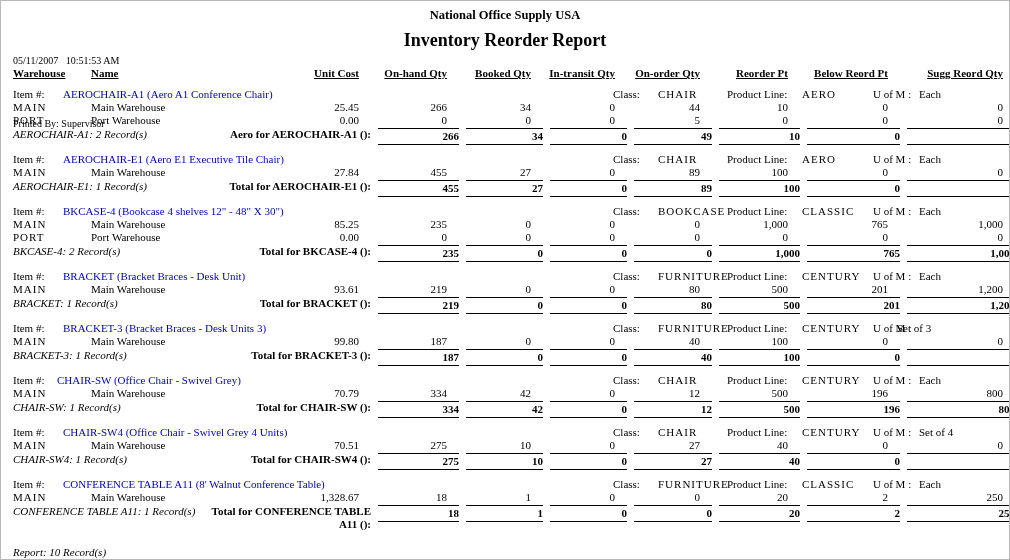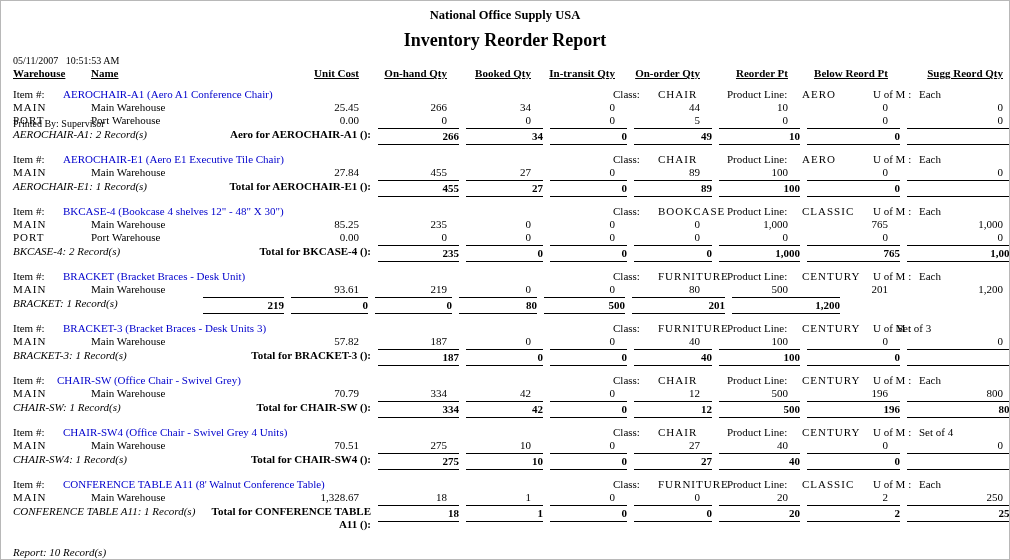--- a/index.html
+++ b/index.html
@@ -256,20 +256,21 @@
           <div class="cell c4 right">219</div>
           <div class="cell c5 right">0</div>
           <div class="cell c6 right">0</div>
           <div class="cell c7 right">80</div>
           <div class="cell c8 right">500</div>
           <div class="cell c9 right">201</div>
           <div class="cell c10 right">1,200</div>
         </div>
         <div class="row total-row">
           <div class="cell rc">BRACKET: 1 Record(s)</div>
+          <div class="cell tl">Total for BRACKET ():</div>
           <div class="cell c4 right tnum">
             <div class="tline right">219</div>
           </div>
           <div class="cell c5 right tnum">
             <div class="tline right">0</div>
           </div>
           <div class="cell c6 right tnum">
             <div class="tline right">0</div>
           </div>
           <div class="cell c7 right tnum">
@@ -293,21 +294,21 @@
           <span class="bold" style="left: 612px;">Class:</span>
           <span class="spaced" style="left: 657px;">FURNITURE</span>
           <span class="bold" style="left: 726px;">Product Line:</span>
           <span class="spaced" style="left: 801px;">CENTURY</span>
           <span class="bold" style="left: 872px;">U of M :</span>
           <span style="left: 896px;">Set of 3</span>
         </div>
         <div class="row wh-row">
           <div class="cell c1 left ws">MAIN</div>
           <div class="cell c2 left">Main Warehouse</div>
-          <div class="cell c3 right">57.82</div>
+          <div class="cell c3 right">99.80</div>
           <div class="cell c4 right">187</div>
           <div class="cell c5 right">0</div>
           <div class="cell c6 right">0</div>
           <div class="cell c7 right">40</div>
           <div class="cell c8 right">100</div>
           <div class="cell c9 right">0</div>
           <div class="cell c10 right">0</div>
         </div>
         <div class="row total-row">
           <div class="cell rc">BRACKET-3: 1 Record(s)</div>

